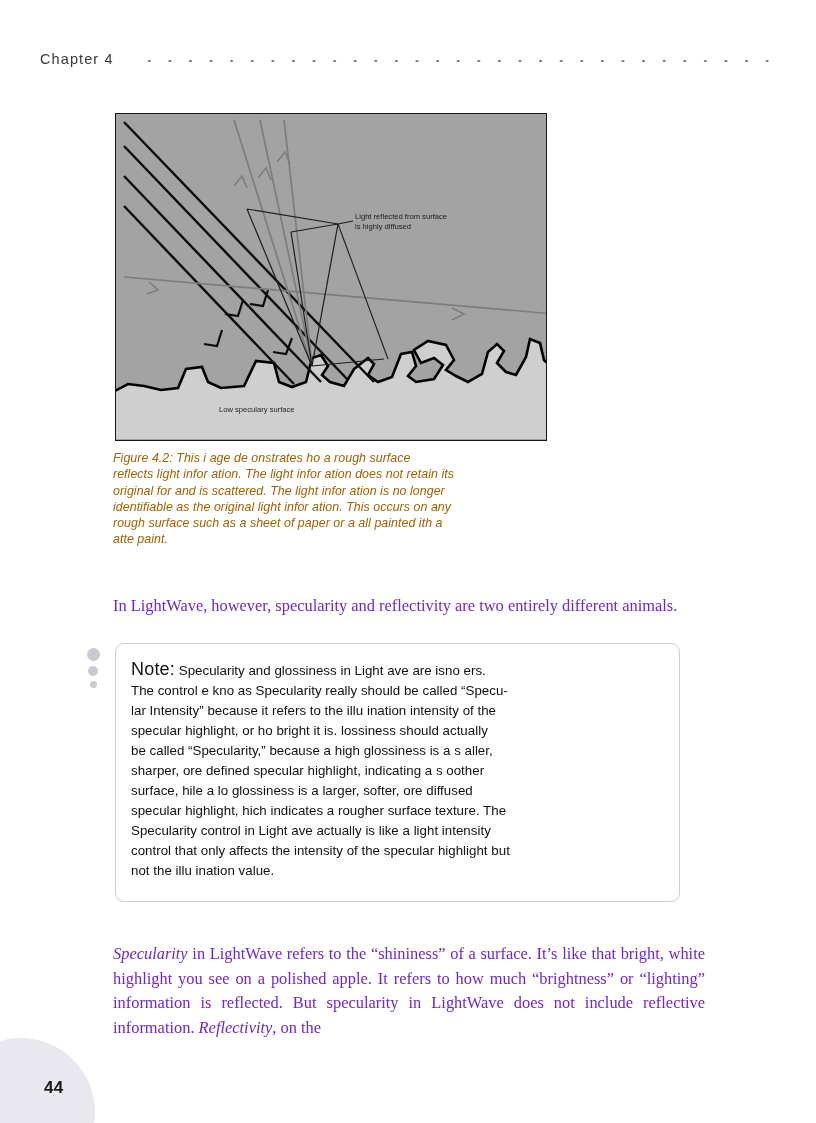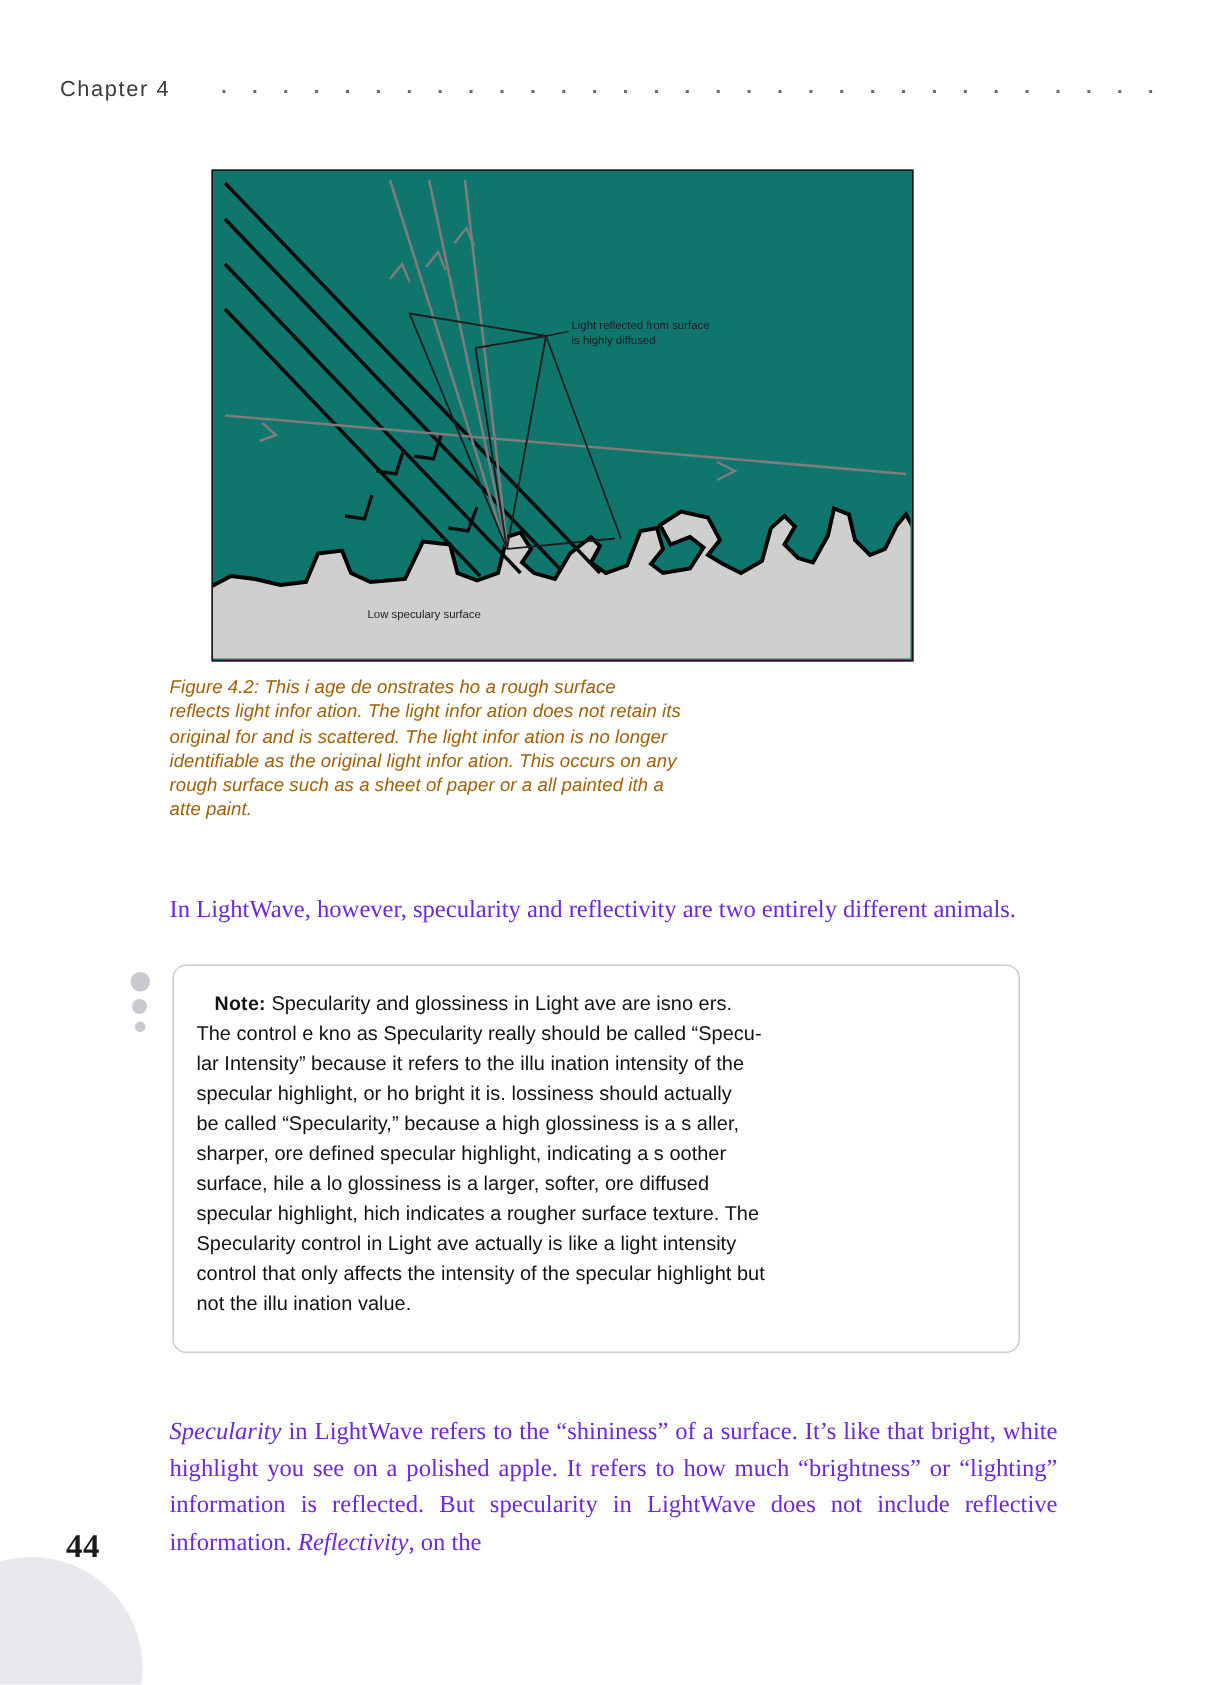--- a/index.html
+++ b/index.html
@@ -45,27 +45,26 @@
     background-size: 20.6px 14px;
     background-position: 4px 6px;
     background-repeat: repeat-x;
   }
 
   
   .figure-box {
     position: absolute;
     left: 115px;
     top: 113px;
-    width: 468px;
+    width: 432px;
     height: 328px;
     border: 1.5px solid #161616;
-    background: #0f766e;
+    background: #a3a3a3;
     box-sizing: border-box;
     overflow: hidden;
-    margin-left: 26px;
   }
   .figure-box svg { display: block; }
 
   .fig-label {
     font-family: "Liberation Sans", sans-serif;
     font-size: 7.6px;
     fill: #1c1c1c;
   }
 
   
@@ -130,43 +129,42 @@
     top: 659px;
     width: 527px;
     font-family: "Liberation Sans", sans-serif;
     font-size: 13.3px;
     line-height: 20.05px;
     color: #121212;
     letter-spacing: 0.02px;
     white-space: pre-line;
   }
   .note-text .note-kw {
-    font-weight: bold;
-    font-size: 13px;
+    font-weight: normal;
+    font-size: 18px;
     letter-spacing: 0.2px;
-    margin-left: 12px;
   }
 
   
   .folio-blob {
     position: absolute;
     left: -53px;
     top: 1038px;
     width: 148px;
     height: 148px;
     border-radius: 50%;
     background: #e8e8ee;
   }
   .folio-num {
     position: absolute;
     left: 44px;
-    top: 1018px;
-    font-family: Liberation Serif, serif;
+    top: 1078px;
+    font-family: Liberation Sans, sans-serif;
     font-weight: bold;
-    font-size: 22px;
+    font-size: 17px;
     color: #1b1b1b;
     letter-spacing: 0.4px;
   }
 </style>
 </head>
 <body>
 
 <div class="running-head">
   <span class="chap">Chapter 4</span>
   <span class="dots"></span>

